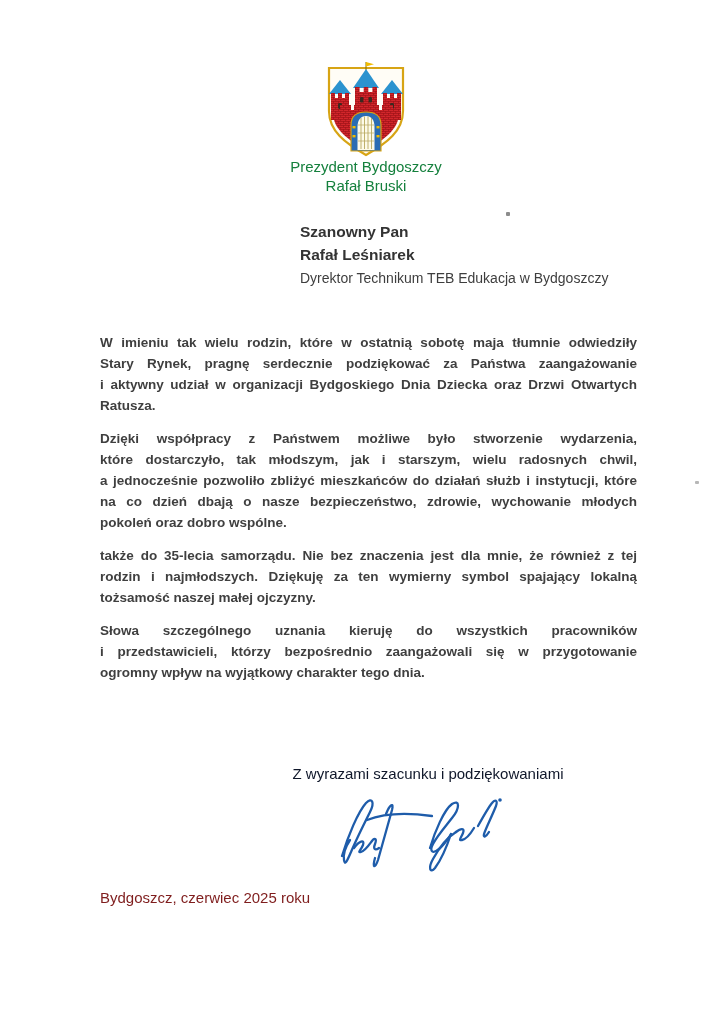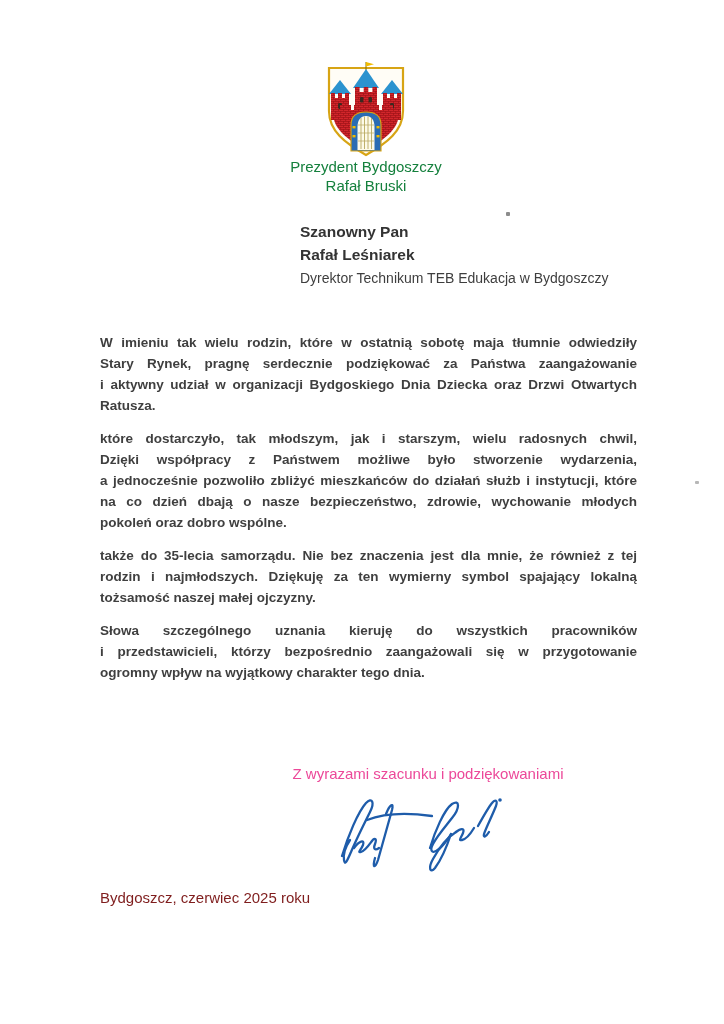--- a/index.html
+++ b/index.html
@@ -71,21 +71,21 @@
   .jline.last { text-align-last: left; }
   
   .closing {
     position: absolute;
     left: 292px;
     top: 764px;
     width: 272px;
     text-align: center;
     font-size: 15px;
     line-height: 20px;
-    color: #ec4899;
+    color: #0f172a;
   }
   .signature {
     position: absolute;
     left: 334px;
     top: 790px;
     width: 175px;
     height: 88px;
   }
   
   .dateline {
@@ -179,22 +179,22 @@
   </div>
 
   <div class="body-text">
     <div class="paragraph">
       <div class="jline">W imieniu tak wielu rodzin, które w ostatnią sobotę maja tłumnie odwiedziły</div>
       <div class="jline">Stary Rynek, pragnę serdecznie podziękować za Państwa zaangażowanie</div>
       <div class="jline">i aktywny udział w organizacji Bydgoskiego Dnia Dziecka oraz Drzwi Otwartych</div>
       <div class="jline last">Ratusza.</div>
     </div>
     <div class="paragraph">
+      <div class="jline">Dzięki współpracy z Państwem możliwe było stworzenie wydarzenia,</div>
       <div class="jline">które dostarczyło, tak młodszym, jak i starszym, wielu radosnych chwil,</div>
-      <div class="jline">Dzięki współpracy z Państwem możliwe było stworzenie wydarzenia,</div>
       <div class="jline">a jednocześnie pozwoliło zbliżyć mieszkańców do działań służb i instytucji, które</div>
       <div class="jline">na co dzień dbają o nasze bezpieczeństwo, zdrowie, wychowanie młodych</div>
       <div class="jline last">pokoleń oraz dobro wspólne.</div>
     </div>
     <div class="paragraph">
       <div class="jline">także do 35-lecia samorządu. Nie bez znaczenia jest dla mnie, że również z tej</div>
       <div class="jline">rodzin i najmłodszych. Dziękuję za ten wymierny symbol spajający lokalną</div>
       <div class="jline last">tożsamość naszej małej ojczyzny.</div>
     </div>
     <div class="paragraph">

